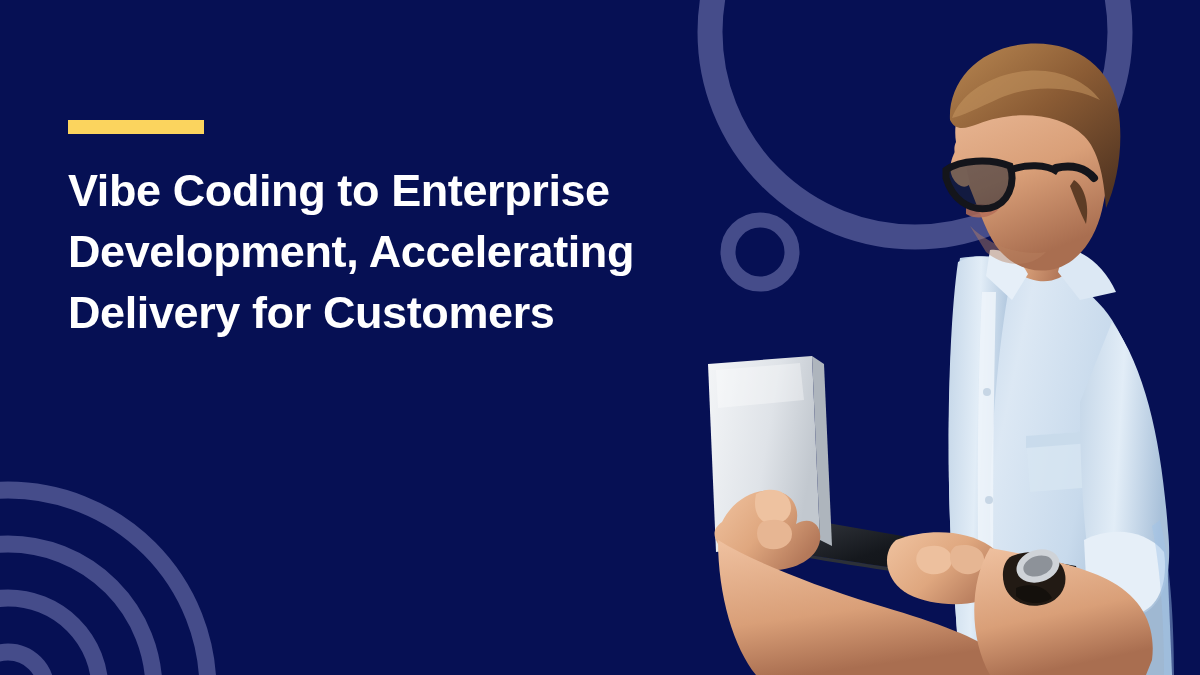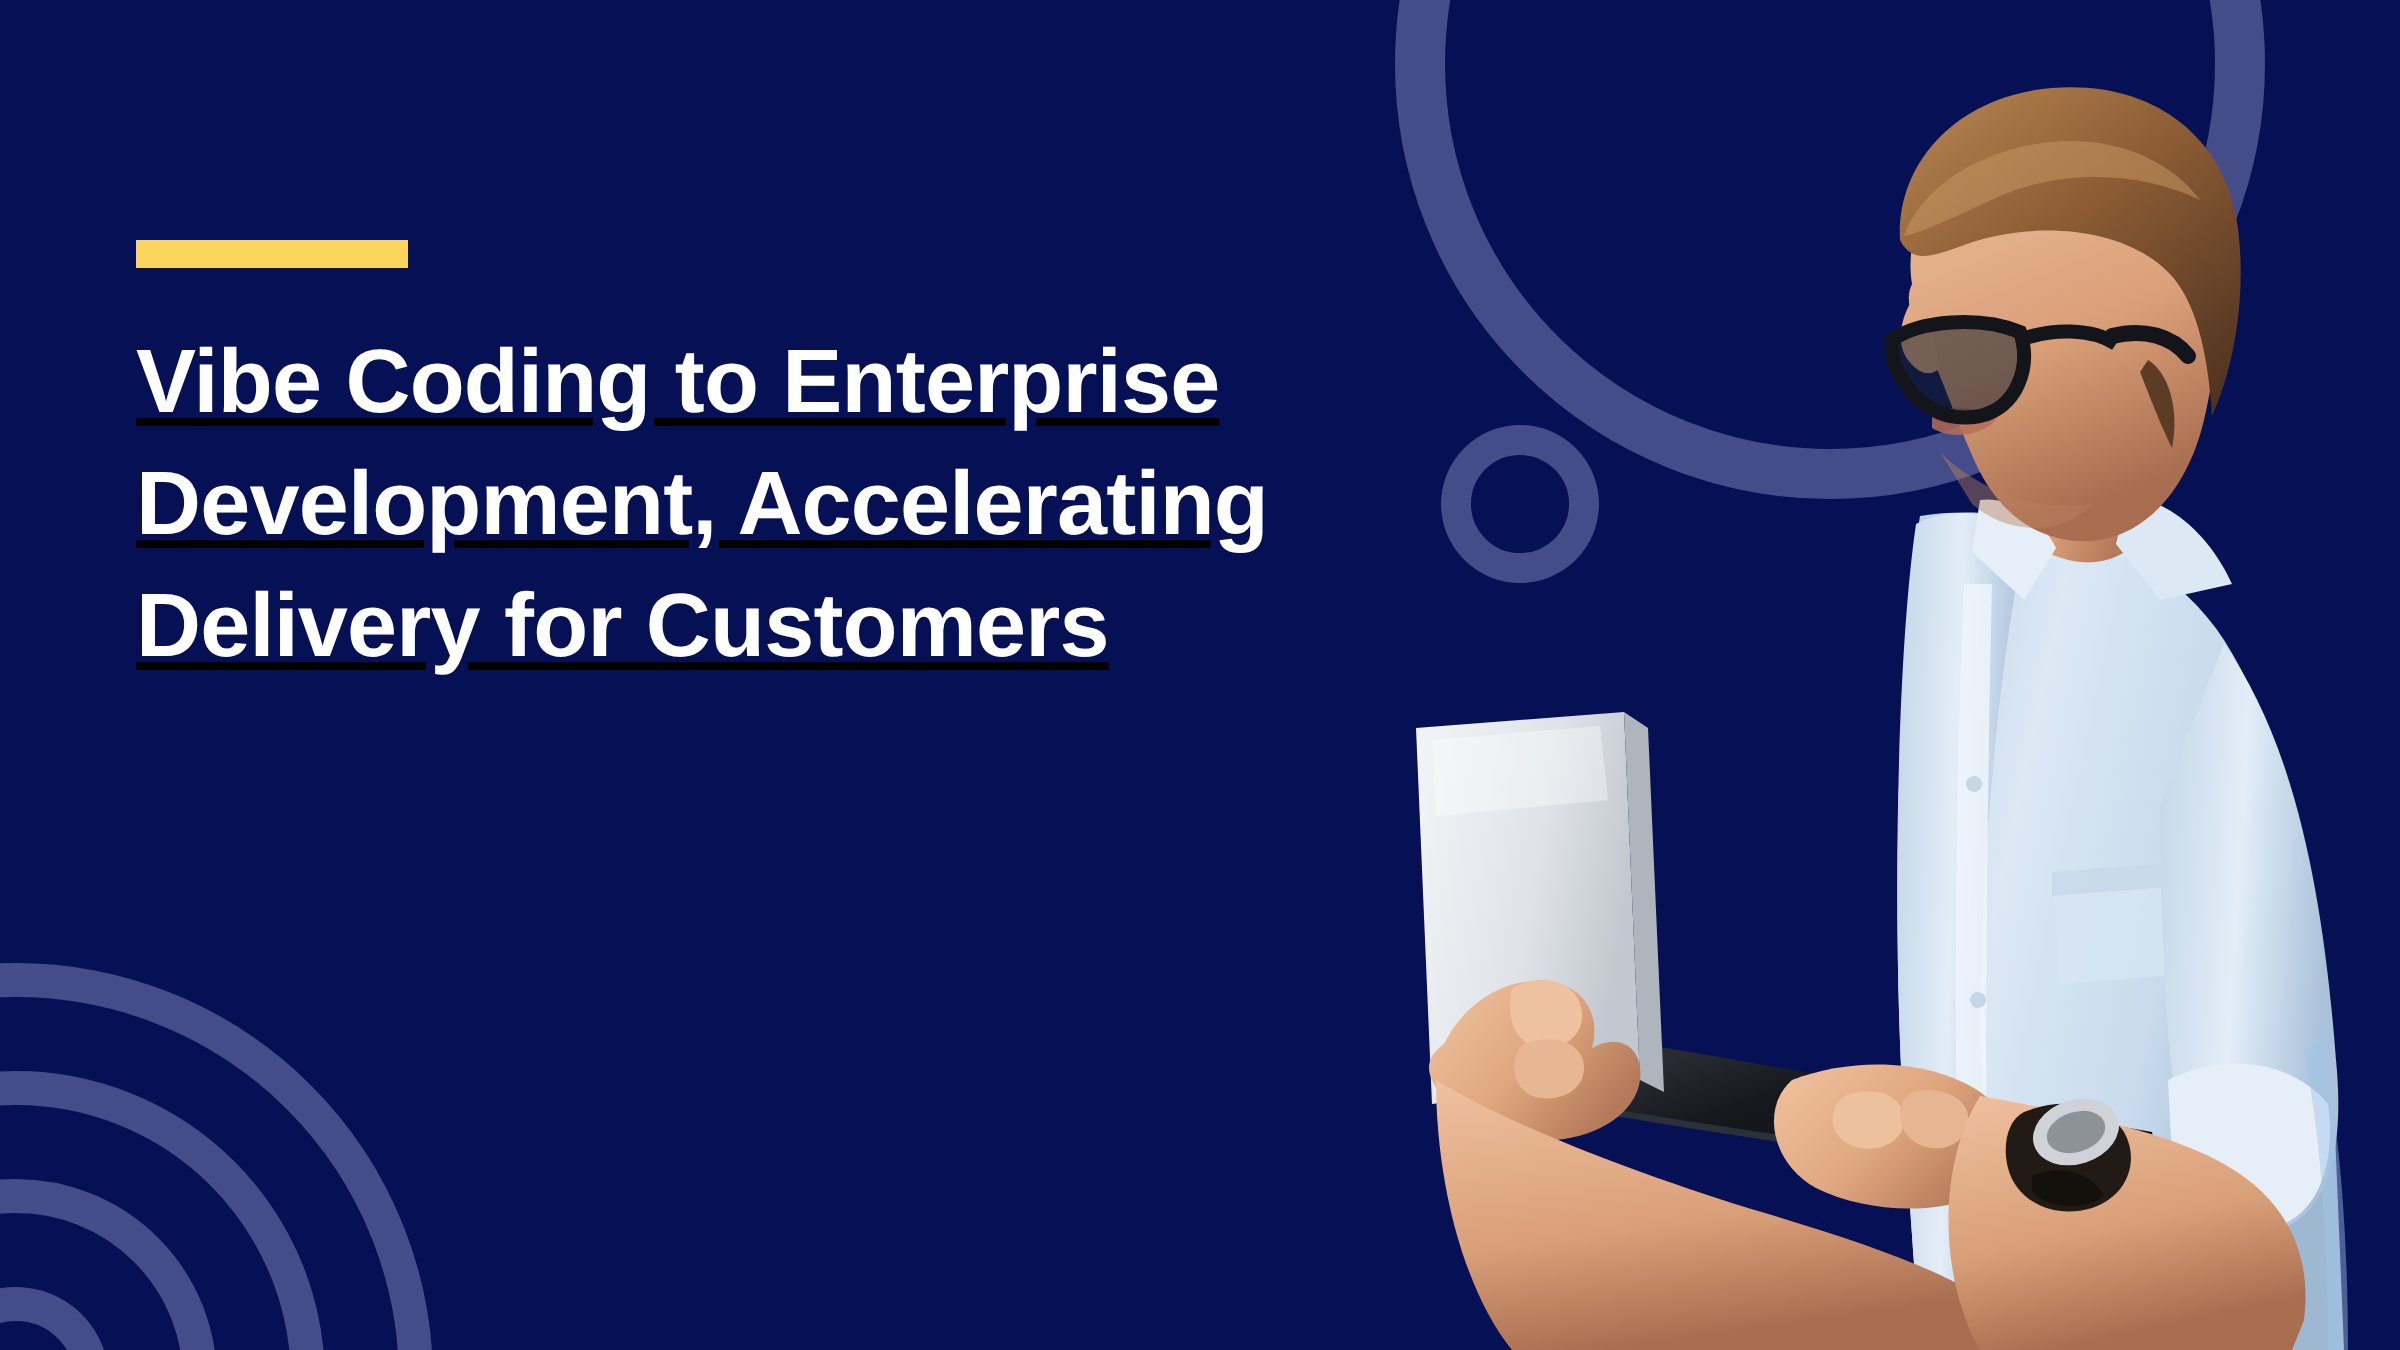--- a/index.html
+++ b/index.html
@@ -29,21 +29,20 @@
     pointer-events: none;
   }
 
   
   .copy {
     position: absolute;
     left: 68px;
     top: 120px;
     width: 660px;
     z-index: 5;
-    text-decoration: underline;
   }
   .accent-bar {
     width: 136px;
     height: 14px;
     background: #FBD45E;
     margin-bottom: 26px;
   }
   .headline {
     margin: 0;
     color: #ffffff;

